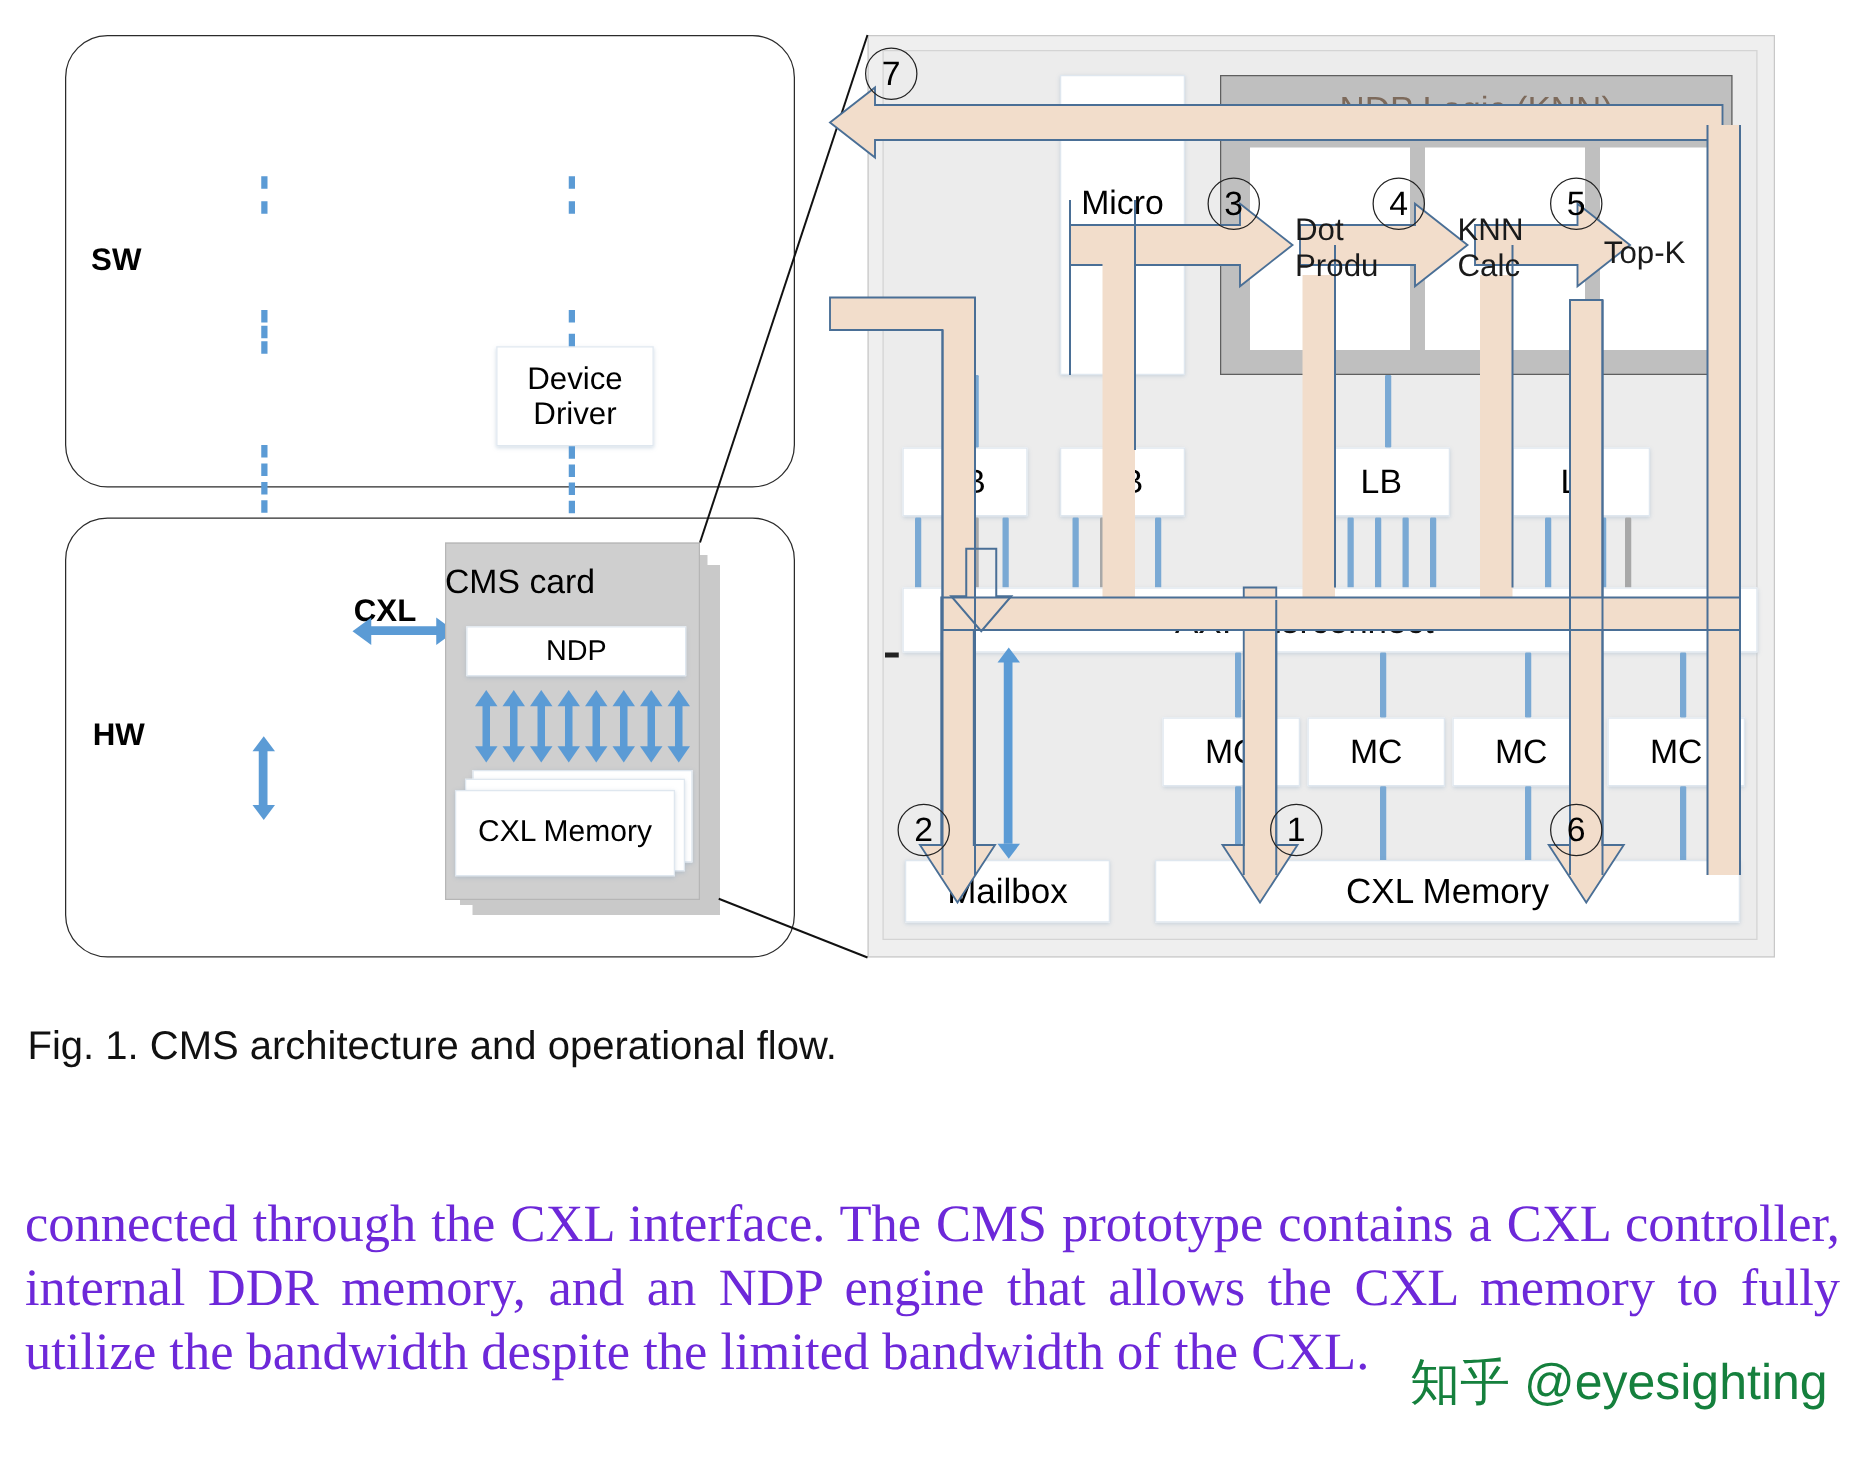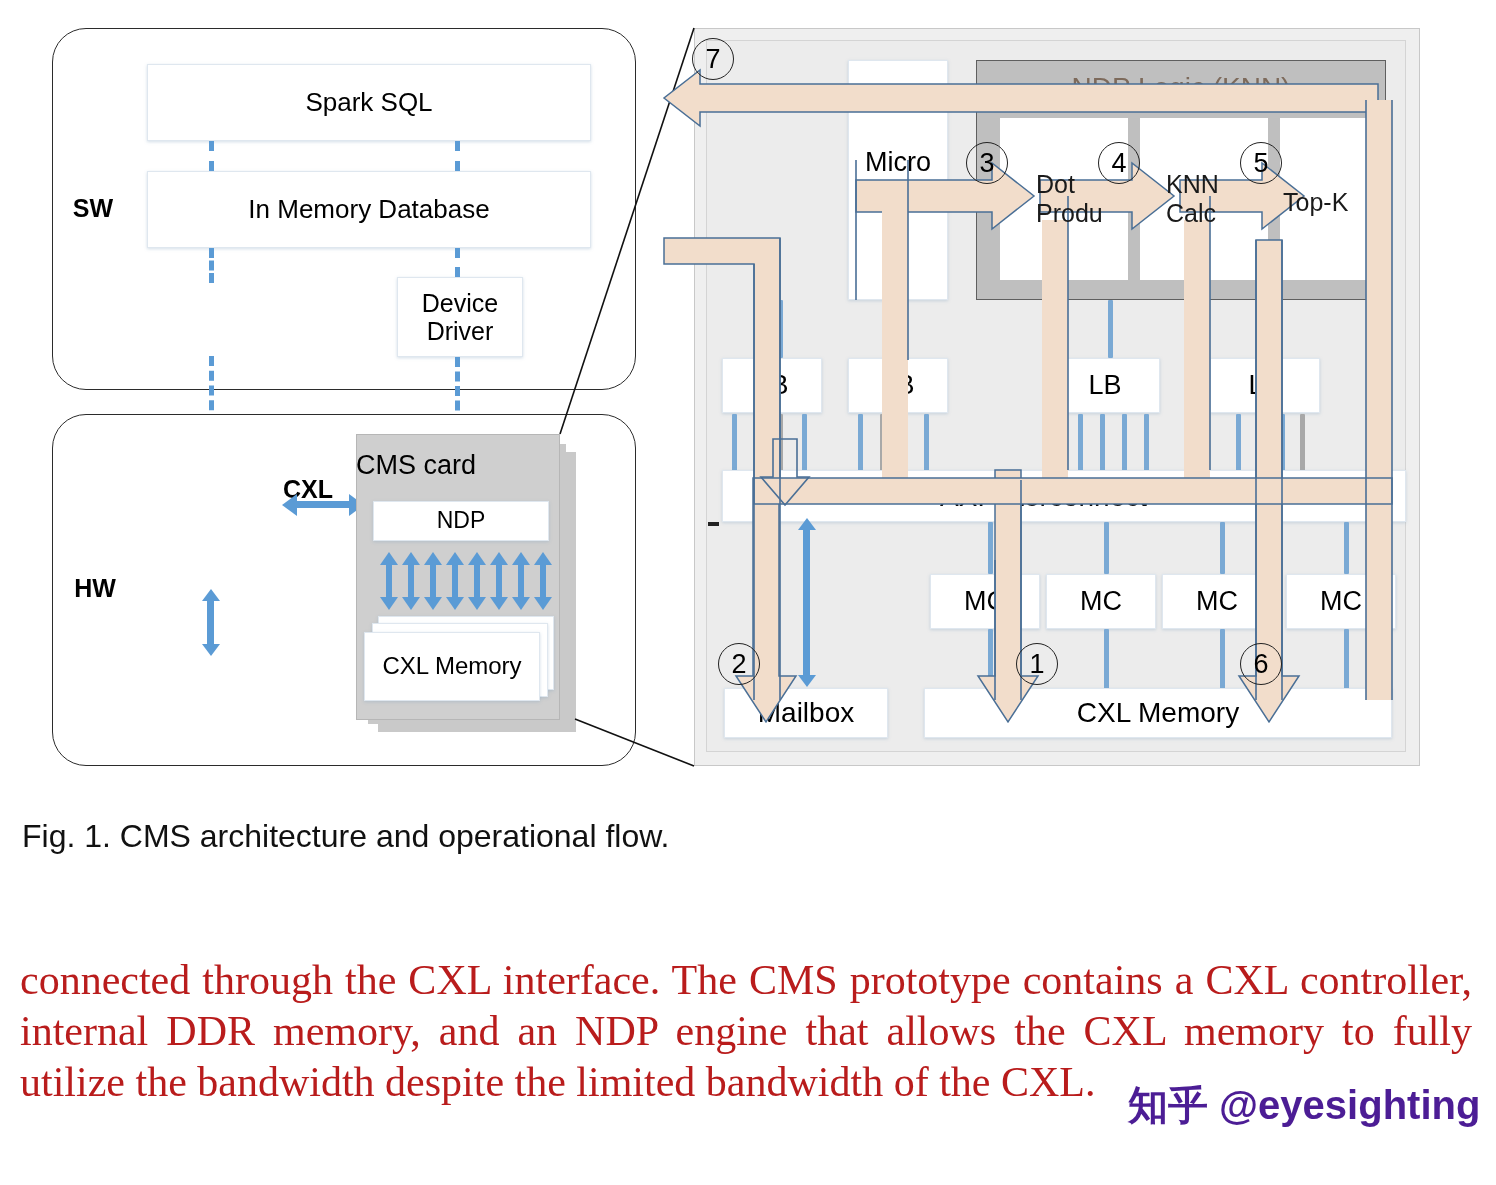--- a/index.html
+++ b/index.html
@@ -79,43 +79,37 @@
   
   .svg-ov{position:absolute;left:0;top:0;width:1496px;height:790px;pointer-events:none;}
 
   
   .caption{
     position:absolute;left:22px;top:818px;font-size:32px;color:#111;
     font-family:"Liberation Sans",sans-serif;
   }
   .body-par{
     position:absolute;left:20px;top:955px;width:1452px;
-    font-family:"Liberation Serif",serif;font-size:42px;line-height:1.22;color:#b91c1c;
+    font-family:"Liberation Serif",serif;font-size:42px;line-height:1.22;color:#6d28d9;
     text-align:justify;
   }
   .watermark{
-    position:absolute;left:1128px;top:1078px;font-size:40px;color:#4c1d95;
-    font-family:"Liberation Sans",sans-serif;white-space:nowrap;font-weight:bold;
+    position:absolute;left:1128px;top:1078px;font-size:40px;color:#15803d;
+    font-family:"Liberation Sans",sans-serif;white-space:nowrap;
   }
 </style>
 </head>
 <body>
 
 <div class="fig">
 
   <div class="abs round-box" style="left:52px;top:28px;width:584px;height:362px;"></div>
   <div class="abs zone-label" style="left:62px;top:188px;width:62px;height:40px;">SW</div>
 
-  <div class="abs wbox" style="left:147px;top:64px;width:444px;height:77px;">
-    <span>Spark SQL</span>
-  </div>
-
-  <div class="abs wbox" style="left:147px;top:171px;width:444px;height:77px;">
-    <span>In Memory Database</span>
-  </div>
+
 
 
   <div class="abs wbox small" style="left:397px;top:277px;width:126px;height:80px;">
     <span>Device Driver</span>
   </div>
 
   <div class="abs vdash" style="left:209px;top:141px;height:30px;"></div>
   <div class="abs vdash" style="left:455px;top:141px;height:30px;"></div>
   <div class="abs vdash" style="left:209px;top:248px;height:35px;"></div>
   <div class="abs vdash" style="left:455px;top:248px;height:29px;"></div>

